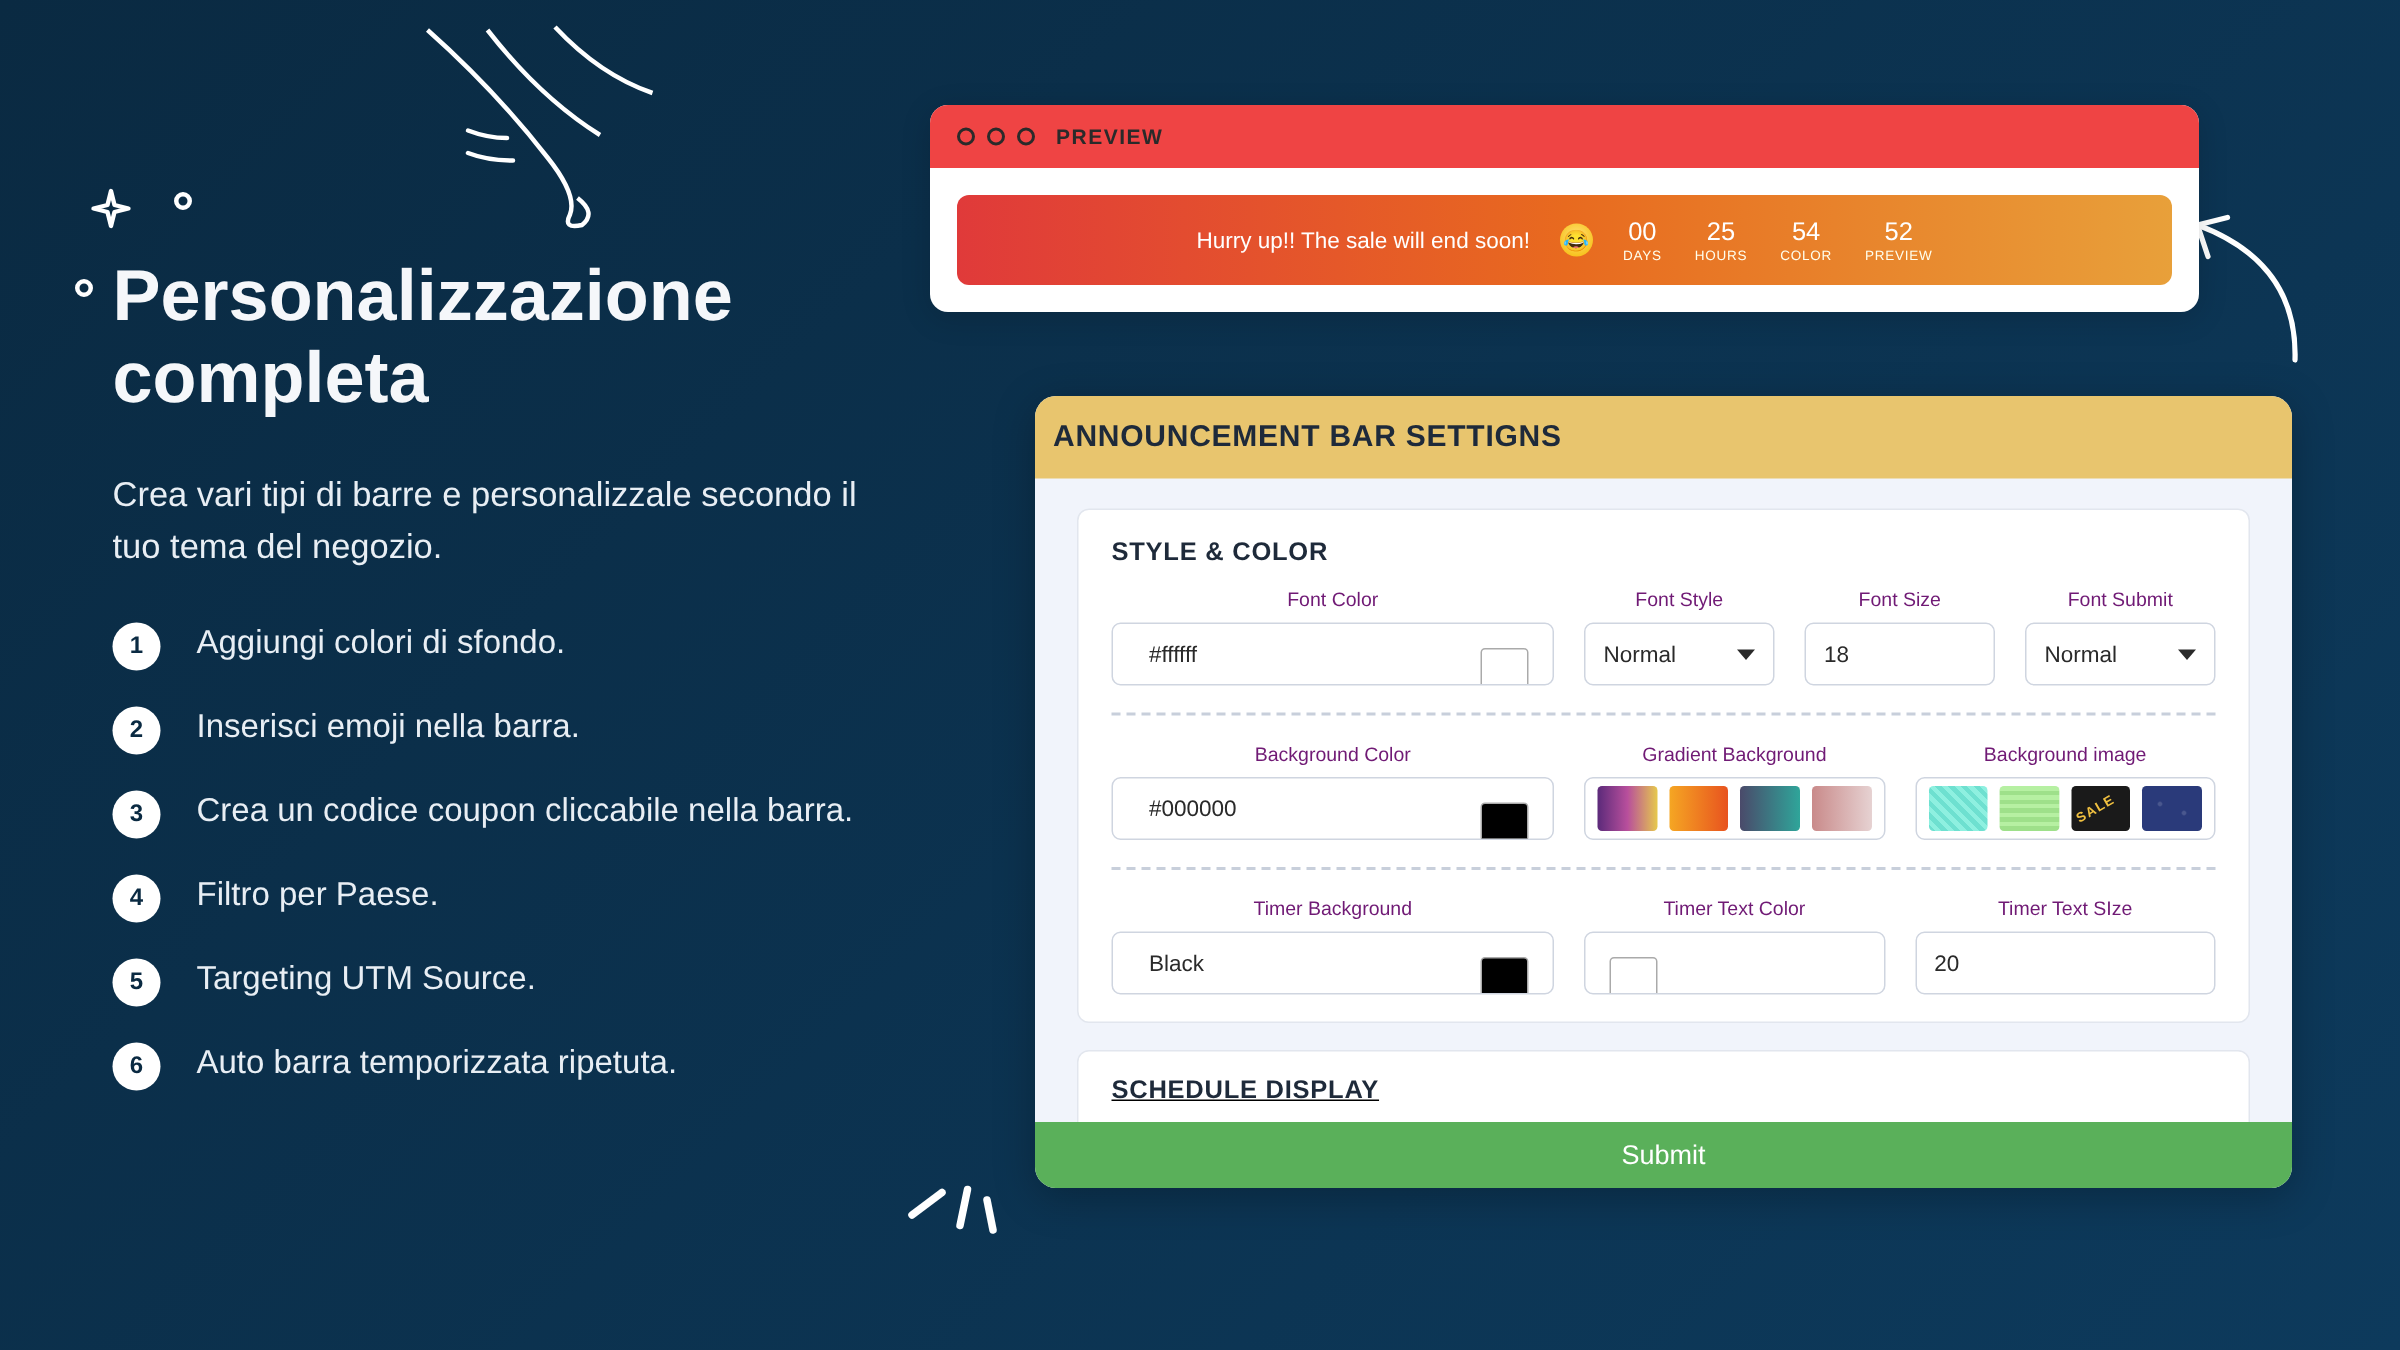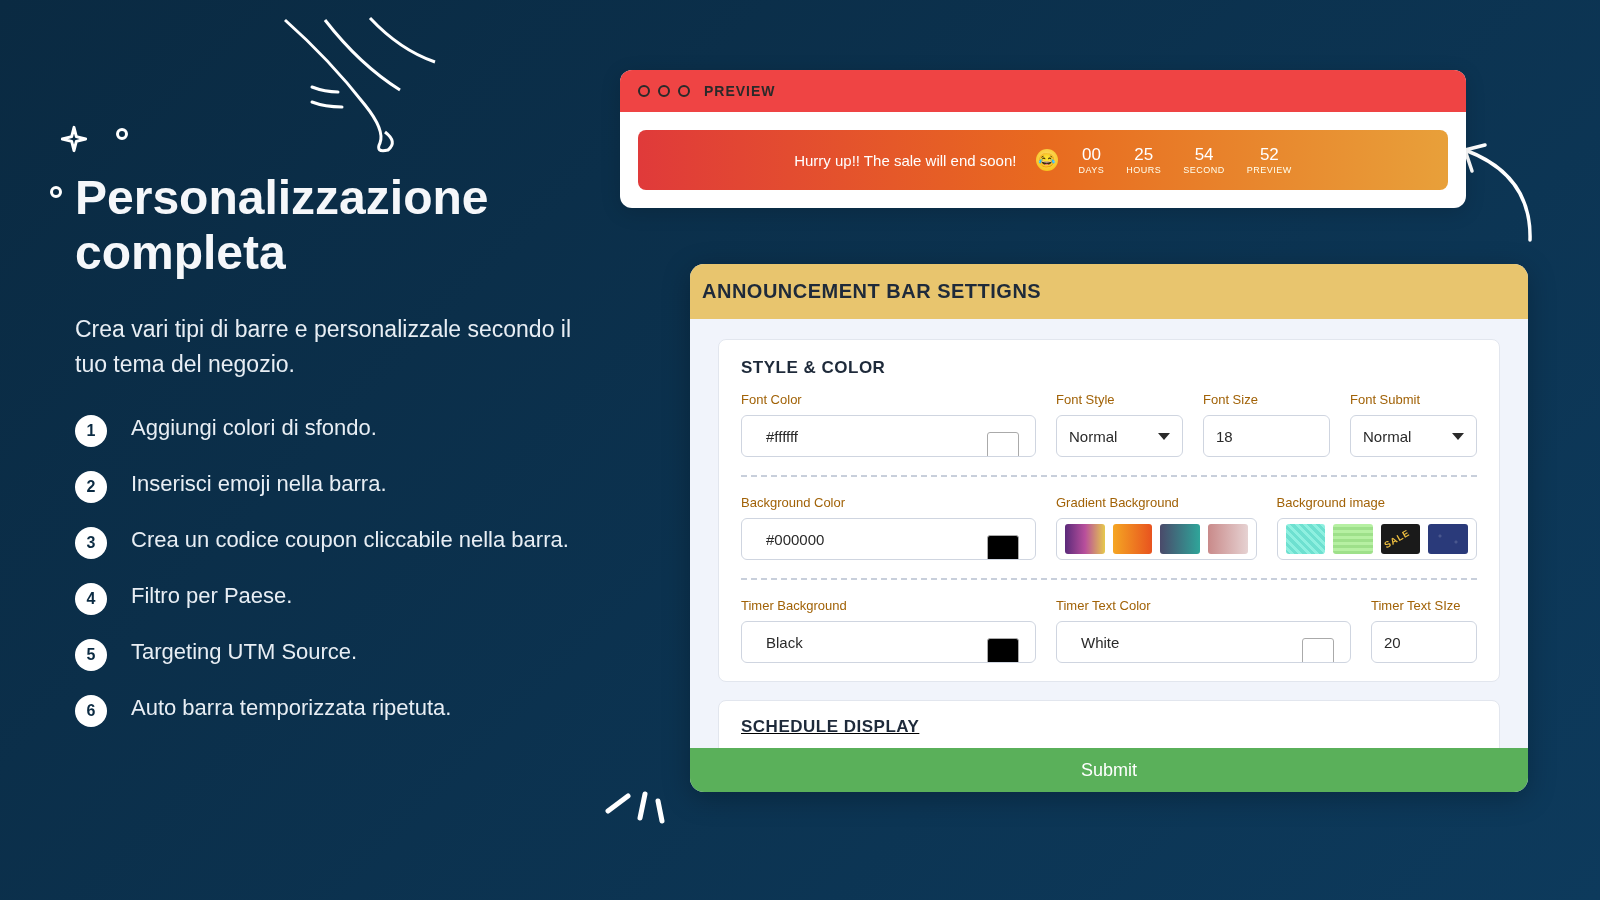--- a/index.html
+++ b/index.html
@@ -38,21 +38,21 @@
 .timer-val { font-size: 17px; font-weight: 500; }
 .timer-lbl { font-size: 9px; letter-spacing: 0.5px; color: #ffe; }
 
 .settings-panel { position: absolute; top: 264px; left: 690px; width: 838px; background: #f1f4fb; border-radius: 14px; overflow: hidden; box-shadow: 0 6px 28px rgba(0,0,0,.25); }
 .settings-header { background: #e8c56e; padding: 16px 12px; font-size: 20px; font-weight: 700; color: #1e2a3a; letter-spacing: 0.5px; }
 .settings-body { padding: 20px 28px 0 28px; }
 .card { background: #fff; border: 1px solid #e2e6ee; border-radius: 8px; padding: 18px 22px; }
 .card-title { font-size: 17px; font-weight: 700; color: #1e2a3a; letter-spacing: 0.5px; margin-bottom: 14px; }
 .row { display: flex; gap: 20px; }
 .field { flex: 1; }
-.field-label { font-size: 13px; color: #a16207; margin-bottom: 8px; display: block; }
+.field-label { font-size: 13px; color: #701a75; margin-bottom: 8px; display: block; text-align: center; }
 .input-group { display: flex; gap: 6px; border: 1px solid #cfd5e0; border-radius: 6px; padding: 12px; overflow: hidden; height: 42px; background: #fff; }
 .input-text { flex: 1; border: none; padding: 0 12px; font-size: 15px; color: #2a2a2a; background: transparent; outline: none; }
 .chip { width: 32px; height: 32px; margin: 4px; border: 1px solid #aaa; border-radius: 3px; }
 .chip.white { background: #fff; }
 .chip.black { background: #000; }
 .select-box { display: flex; align-items: center; justify-content: space-between; border: 1px solid #cfd5e0; border-radius: 6px; height: 42px; padding: 0 12px; font-size: 15px; color: #2a2a2a; background: #fff; }
 .caret { width: 0; height: 0; border-left: 6px solid transparent; border-right: 6px solid transparent; border-top: 7px solid #2a2a2a; }
 .plain-input { border: 1px solid #cfd5e0; border-radius: 6px; height: 42px; padding: 0 12px; font-size: 15px; color: #2a2a2a; width: 100%; background: #fff; }
 .dashed-sep { border: none; border-top: 2px dashed #c8cfdb; margin: 18px 0; }
 
@@ -152,21 +152,21 @@
       <div class="timer-seg">
           <div class="timer-val">00</div>
           <div class="timer-lbl">DAYS</div>
         </div>
       <div class="timer-seg">
           <div class="timer-val">25</div>
           <div class="timer-lbl">HOURS</div>
         </div>
       <div class="timer-seg">
           <div class="timer-val">54</div>
-          <div class="timer-lbl">SECOND</div>
+          <div class="timer-lbl">COLOR</div>
         </div>
       <div class="timer-seg">
           <div class="timer-val">52</div>
           <div class="timer-lbl">PREVIEW</div>
         </div>
     </div>
   </div>
 </div>
 
 <div class="settings-panel">
@@ -239,21 +239,20 @@
         <div class="field">
           <label class="field-label">Timer Background</label>
           <div class="input-group">
             <input class="input-text" value="Black" style="">
             <span class="chip black"></span>
           </div>
         </div>
         <div class="field">
           <label class="field-label">Timer Text Color</label>
           <div class="input-group">
-            <input class="input-text" value="White" style="">
             <span class="chip white"></span>
           </div>
         </div>
         <div class="field">
           <label class="field-label">Timer Text SIze</label>
           <input class="plain-input" value="20" style="">
         </div>
       </div>
     </div>
 

